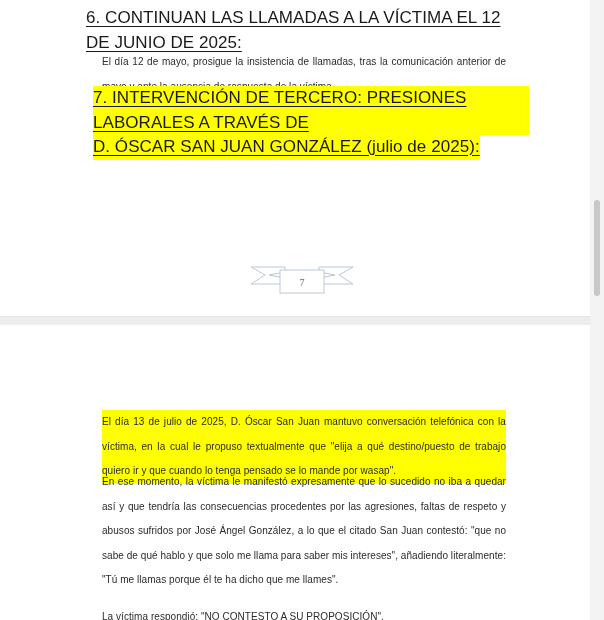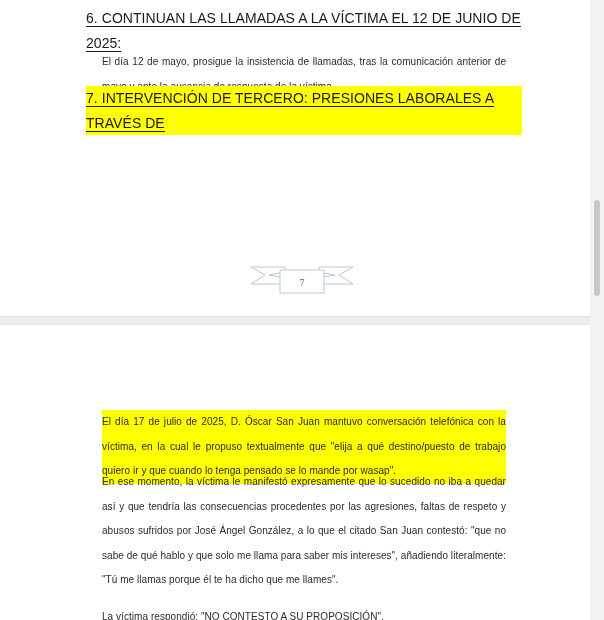--- a/index.html
+++ b/index.html
@@ -85,21 +85,21 @@
   .para {
     font-size: 10px;
     line-height: 24.5px;
     color: #2b2b2b;
     text-align: justify;
     margin: 16px;
     letter-spacing: 0.05px;
   }
 
   .heading {
-    font-size: 14px;
+    font-size: 17px;
     line-height: 24.5px;
     color: #1a1a1a;
     margin: 0;
     text-decoration: underline;
     text-underline-offset: 2.5px;
     letter-spacing: 0.05px;
     text-align: left;
   }
 
   .hl-block {
@@ -144,22 +144,23 @@
   <div class="page page-top"></div>
 
   <div class="content" style="top: 6px;">
     <div class="heading">6. CONTINUAN LAS LLAMADAS A LA VÍCTIMA EL 12 DE JUNIO DE 2025:</div>
   </div>
 
   <div class="content" style="top: 34px;">
     <p class="para">El día 12 de mayo, prosigue la insistencia de llamadas, tras la comunicación anterior de mayo y ante la ausencia de respuesta de la víctima.</p>
   </div>
 
-  <div class="content" style="top: 86px;">
+  <div class="content" style="top: 86px; margin-left: 7px;">
     <div class="heading hl-block">7. INTERVENCIÓN DE TERCERO: PRESIONES LABORALES A TRAVÉS DE</div>
+    <div class="heading hl-block" style="display:inline-block;">D. ÓSCAR SAN JUAN GONZÁLEZ (julio de 2025):</div>
   </div>
 
 
   <div class="ribbon-wrap">
     <svg width="110" height="38" viewBox="0 0 110 38" xmlns="http://www.w3.org/2000/svg">
       <g fill="none" stroke="#b9c7d6" stroke-width="1">
 
         <path d="M4 5 L38 5 L38 10 L22 13 L38 16 L38 22 L4 22 L18 13 Z" fill="#ffffff"></path>
 
         <path d="M106 5 L72 5 L72 10 L88 13 L72 16 L72 22 L106 22 L92 13 Z" fill="#ffffff"></path>
@@ -170,21 +171,21 @@
     </svg>
   </div>
 
   <div class="page-gap-line-a"></div>
   <div class="page-gap"></div>
   <div class="page-gap-line-b"></div>
 
   <div class="page page-bottom"></div>
 
   <div class="content" style="top: 394px;">
-    <p class="para hl-block">El día 17 de julio de 2025, D. Óscar San Juan mantuvo conversación telefónica con la víctima, en la cual le propuso textualmente que "elija a qué destino/puesto de trabajo quiero ir y que cuando lo tenga pensado se lo mande por wasap".</p>
+    <p class="para hl-block">El día 13 de julio de 2025, D. Óscar San Juan mantuvo conversación telefónica con la víctima, en la cual le propuso textualmente que "elija a qué destino/puesto de trabajo quiero ir y que cuando lo tenga pensado se lo mande por wasap".</p>
   </div>
 
   <div class="content" style="top: 454px;">
     <p class="para">En ese momento, la víctima le manifestó expresamente que lo sucedido no iba a quedar así y que tendría las consecuencias procedentes por las agresiones, faltas de respeto y abusos sufridos por José Ángel González, a lo que el citado San Juan contestó: "que no sabe de qué hablo y que solo me llama para saber mis intereses", añadiendo literalmente: "Tú me llamas porque él te ha dicho que me llames".</p>
   </div>
 
   <div class="content" style="top: 589px;">
     <p class="para">La víctima respondió: "NO CONTESTO A SU PROPOSICIÓN".</p>
   </div>
 

